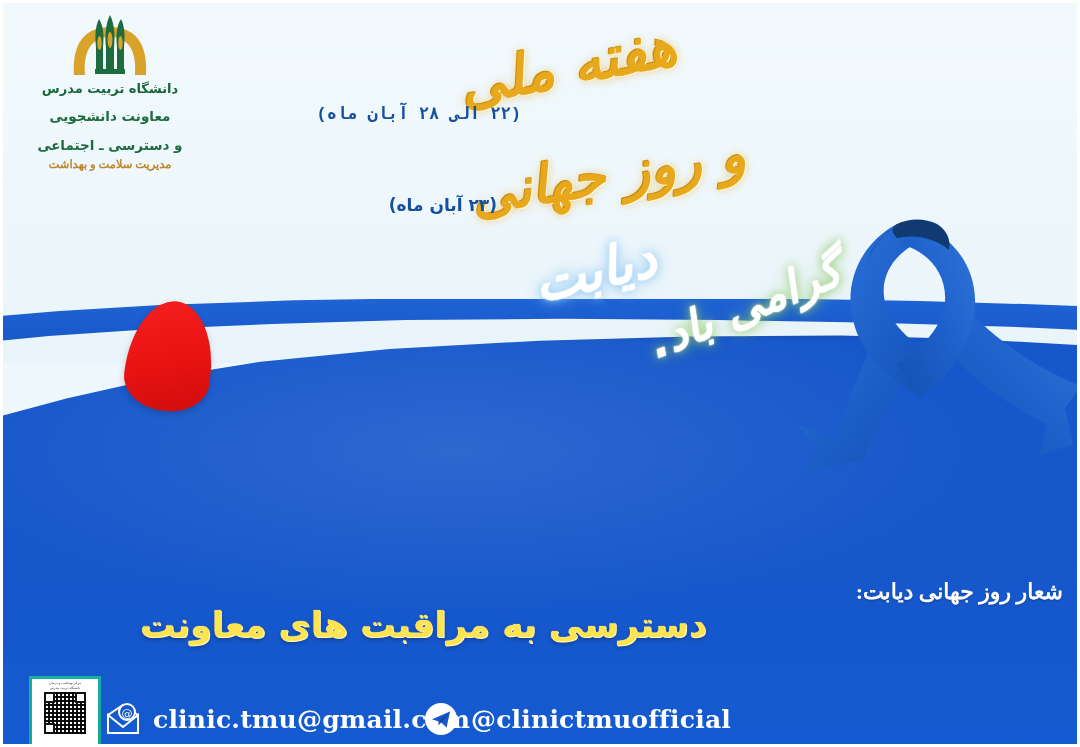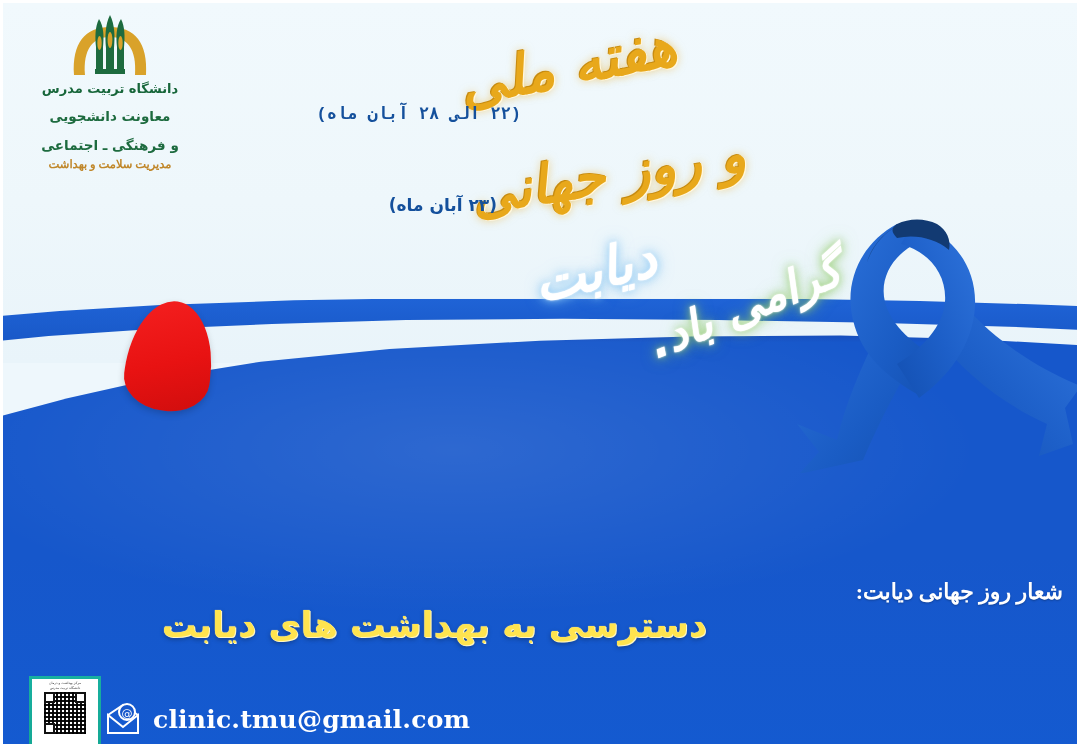--- a/index.html
+++ b/index.html
@@ -200,21 +200,21 @@
         <rect x="70" y="56" width="30" height="5"></rect>
       </g>
       <g fill="#d9a22a">
         <ellipse cx="74.5" cy="30" rx="2.2" ry="7"></ellipse>
         <ellipse cx="85" cy="27" rx="2.4" ry="8"></ellipse>
         <ellipse cx="95.5" cy="30" rx="2.2" ry="7"></ellipse>
       </g>
     </svg>
     <div class="uni-name">دانشگاه تربیت مدرس</div>
     <div class="dept-line">معاونت دانشجویی</div>
-    <div class="dept-line">و فرهنگی ـ اجتماعی</div>
+    <div class="dept-line">و دسترسی ـ اجتماعی</div>
     <div class="health-line">مدیریت سلامت و بهداشت</div>
   </div>
 
   <div class="calli calli-gold line1">هفته ملی</div>
   <div class="date-note date1">(۲۲ الی ۲۸ آبان ماه)</div>
 
   <div class="calli calli-gold line2">و روز جهانی</div>
   <div class="date-note date2">(۲۳ آبان ماه)</div>
 
   <div class="calli calli-white line3">دیابت</div>
@@ -245,21 +245,21 @@
 
       <path d="M116 14 C152 24 180 56 178 98 C176 138 150 170 122 190 L100 156 C126 140 146 118 148 94 C150 66 132 44 104 36 Z" fill="url(#rbB)"></path>
 
       <path d="M100 16 C112 10 128 10 140 16 C150 22 154 32 152 42 C138 30 118 26 100 30 C94 24 94 20 100 16 Z" fill="#123a72"></path>
       <path d="M96 20 C84 28 74 40 70 54 C76 38 86 26 100 18 Z" fill="#16437f" opacity=".8"></path>
     </svg>
   </div>
 
   <div class="slogan-label slogan-label-2">شعار روز جهانی دیابت:</div>
 
-  <div class="slogan slogan-2">دسترسی به بهداشت های دیابت</div>
+  <div class="slogan slogan-2">دسترسی به مراقبت های معاونت</div>
 
   <div class="qr-card">
     <div class="qr-inner">
       <div class="qr-caption">مرکز بهداشت و درمان</div>
       <div class="qr-caption">دانشگاه تربیت مدرس</div>
       <div class="qr-grid">
         <span class="qr-eye tl"></span>
         <span class="qr-eye tr"></span>
         <span class="qr-eye bl"></span>
       </div>
@@ -271,14 +271,24 @@
       <svg viewBox="0 0 36 36">
         <path d="M3 14 L18 26 L33 14 L33 32 L3 32 Z" fill="none" stroke="#ffffff" stroke-width="2"></path>
         <path d="M3 14 L18 4 L33 14" fill="none" stroke="#ffffff" stroke-width="2"></path>
         <circle cx="22" cy="11" r="8" fill="#1657cb" stroke="#ffffff" stroke-width="2"></circle>
         <text x="22" y="15.5" font-size="11" font-family="DejaVu Sans, sans-serif" fill="#ffffff" text-anchor="middle">@</text>
       </svg>
     </span>
     <span class="contact-text">clinic.tmu@gmail.com</span>
   </div>
 
+  <div class="contact contact-telegram">
+    <span class="icon-slot">
+      <svg viewBox="0 0 36 36">
+        <circle cx="18" cy="18" r="16" fill="#ffffff"></circle>
+        <path d="M9 18.2 L27 10.5 L23.6 26.4 L18.2 21.6 L15.4 24.4 L15.6 20.6 Z" fill="#1657cb"></path>
+        <path d="M15.6 20.6 L27 10.5 L18.2 21.6 Z" fill="#1044a0"></path>
+      </svg>
+    </span>
+    <span class="contact-text">@clinictmuofficial</span>
+  </div>
 
 </div>
 
 </body></html>

